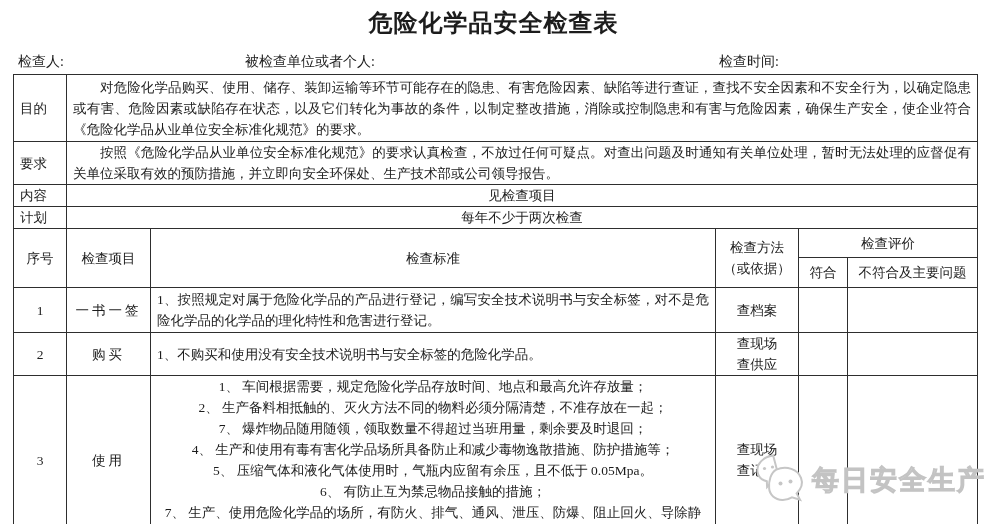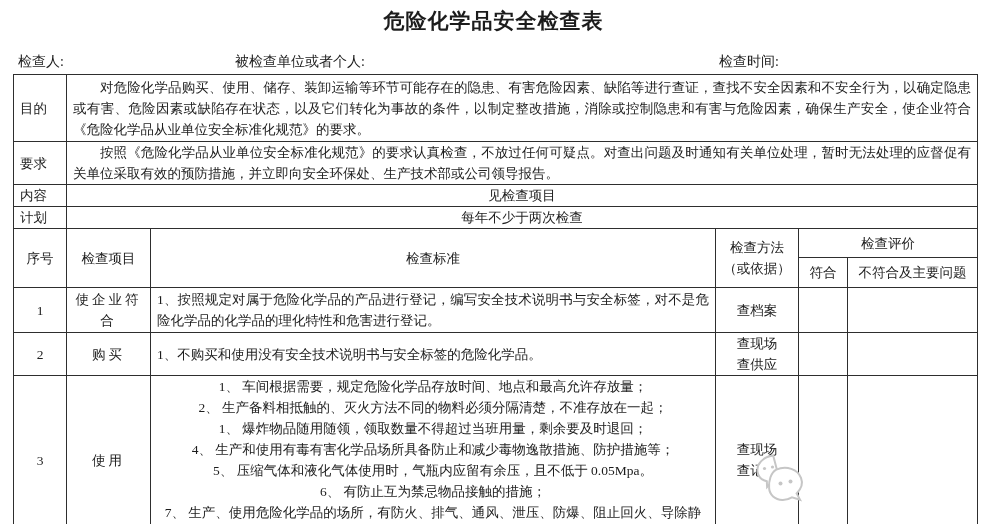--- a/index.html
+++ b/index.html
@@ -2,26 +2,26 @@
 <html><head>
 <meta charset="utf-8">
 <style>
   html,body{margin:0;padding:0;background:#ffffff;}
   .page{
     position:relative;width:987px;height:524px;background:#fff;
     font-family:"Liberation Serif","DejaVu Serif",serif;color:#1c1c1c;overflow:hidden;
   }
   .title{
     position:absolute;top:7px;left:0;width:100%;margin:0;
-    text-align:center;font-size:21px;font-weight:bold;letter-spacing:1px;
+    text-align:center;font-size:24px;font-weight:bold;letter-spacing:1px;
   }
   .info-row{position:absolute;top:53px;left:0;width:100%;font-size:14px;}
   .info-row .lab{position:absolute;white-space:nowrap;font-family:Liberation Serif, serif;}
   .lab-inspector{left:18px;}
-  .lab-unit{left:235px;}
+  .lab-unit{left:245px;}
   .lab-time{left:719px;}
 
   table.sheet{
     position:absolute;left:13px;top:74px;width:964px;
     border-collapse:collapse;table-layout:fixed;
   }
   table.sheet td{
     border:1px solid #2e2e2e;font-size:13.5px;line-height:21px;
     padding:0 6px;vertical-align:middle;overflow:hidden;
   }
@@ -104,21 +104,21 @@
       </td>
       <td class="hdr" colspan="2">检查评价</td>
     </tr>
     <tr style="height:30px">
       <td class="hdr">符合</td>
       <td class="hdr">不符合及主要问题</td>
     </tr>
 
     <tr style="height:45px">
       <td class="numcell">1</td>
-      <td class="itemcell">使企业符合</td>
+      <td class="itemcell">一书一签</td>
       <td class="stdcell">1、按照规定对属于危险化学品的产品进行登记，编写安全技术说明书与安全标签，对不是危险化学品的化学品的理化特性和危害进行登记。</td>
       <td class="methodcell">
         <div>查档案</div>
       </td>
       <td class="ctr"></td>
       <td class="ctr"></td>
     </tr>
 
     <tr style="height:37px">
       <td class="numcell">2</td>
@@ -131,21 +131,21 @@
       <td class="ctr"></td>
       <td class="ctr"></td>
     </tr>
 
     <tr style="height:160px">
       <td class="numcell">3</td>
       <td class="itemcell">使用</td>
       <td class="stdcell">
         <div class="hang">1、 车间根据需要，规定危险化学品存放时间、地点和最高允许存放量；</div>
         <div class="hang">2、 生产备料相抵触的、灭火方法不同的物料必须分隔清楚，不准存放在一起；</div>
-        <div class="hang">1、 爆炸物品随用随领，领取数量不得超过当班用量，剩余要及时退回；</div>
+        <div class="hang">7、 爆炸物品随用随领，领取数量不得超过当班用量，剩余要及时退回；</div>
         <div class="hang">4、 生产和使用有毒有害化学品场所具备防止和减少毒物逸散措施、防护措施等；</div>
         <div class="hang">5、 压缩气体和液化气体使用时，气瓶内应留有余压，且不低于 0.05Mpa。</div>
         <div class="hang">6、 有防止互为禁忌物品接触的措施；</div>
         <div class="hang">7、 生产、使用危险化学品的场所，有防火、排气、通风、泄压、防爆、阻止回火、导除静电、紧急放料和自动报警等措施。</div>
       </td>
       <td class="methodcell">
         <div>查现场</div>
         <div>查记录</div>
       </td>
       <td class="ctr"></td>
@@ -160,15 +160,16 @@
         <path d="M28 8 C18 6 9 11 8 19 C7.3 24 10 28 14 30.5 L12.5 36 L18.5 32.5 C21 33.3 24 33.4 26.6 32.7 Z" transform="rotate(-18 18 22)"></path>
         <path d="M30 18 C41 16 51 23 52 32 C52.8 38 49 43 44 46 L45.8 53 L38.5 48.6 C35.4 49.6 31.8 49.7 28.6 48.8 C21.5 46.8 17.3 40.6 18.6 34.2 C19.8 27 24 19.5 30 18 Z" transform="rotate(-14 35 34)"></path>
       </g>
       <g fill="#c6c6c6">
         <circle cx="14.5" cy="18.5" r="1.6"></circle>
         <circle cx="22.5" cy="17" r="1.6"></circle>
         <circle cx="30.5" cy="33.5" r="2"></circle>
         <circle cx="40.5" cy="31.5" r="2"></circle>
       </g>
     </svg>
+    <span class="wm-text">每日安全生产</span>
   </div>
 
 </div>
 
 </body></html>

